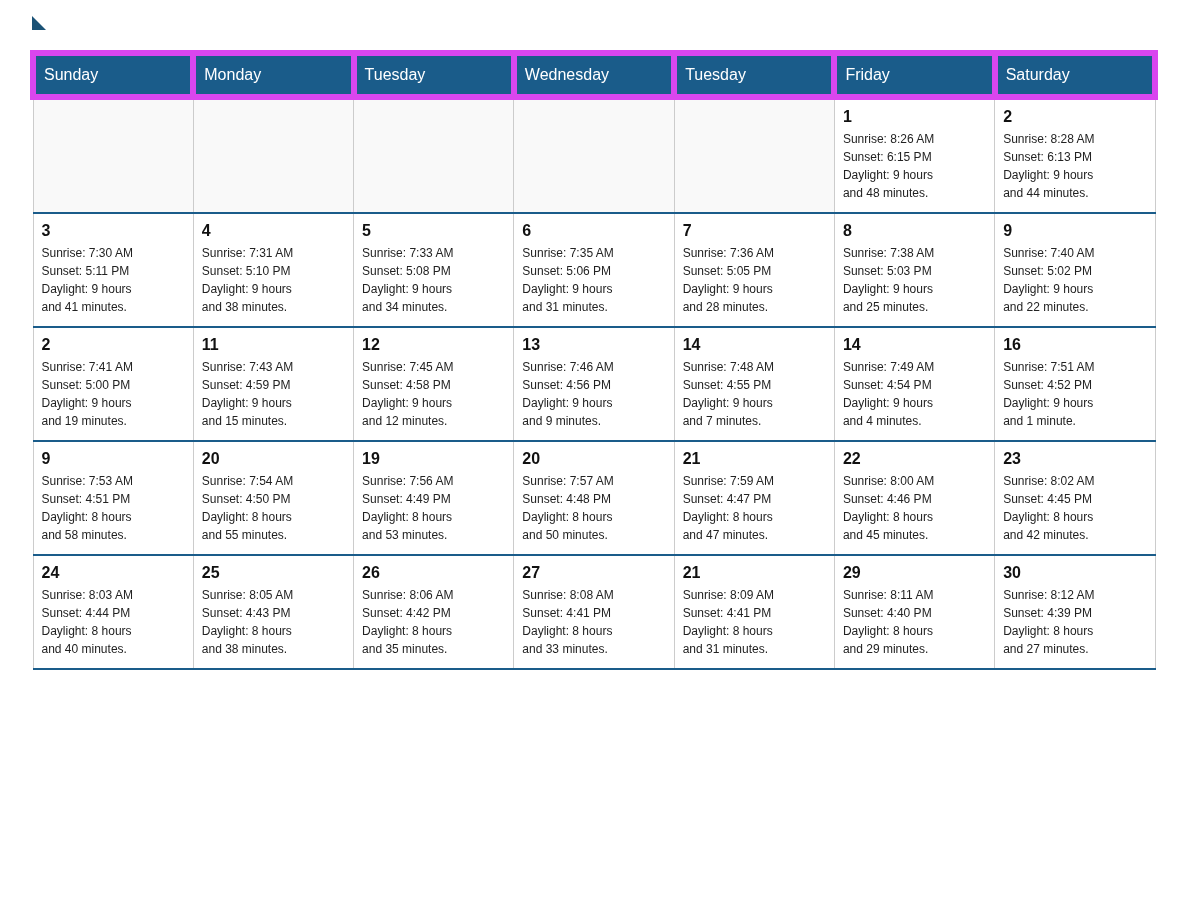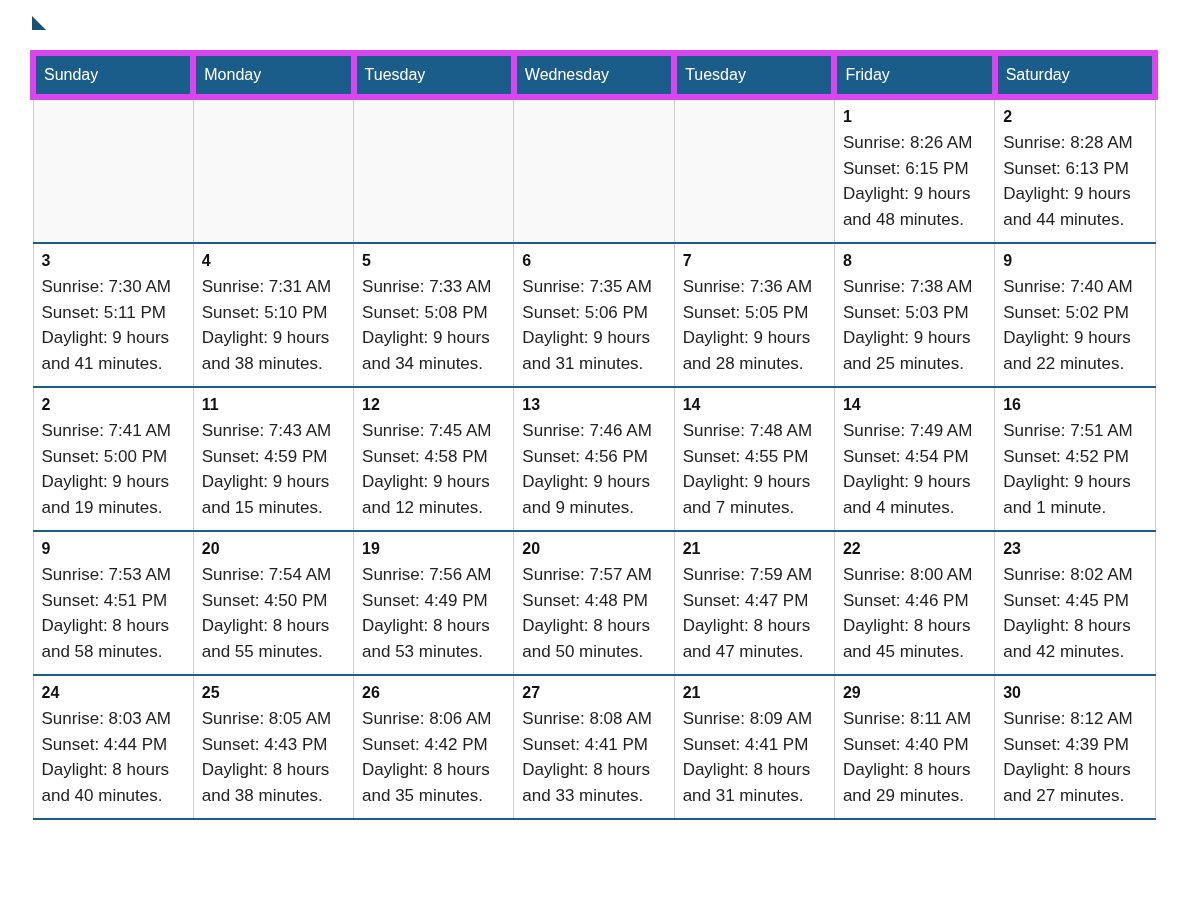--- a/index.html
+++ b/index.html
@@ -93,21 +93,21 @@
     tbody tr td:first-child { border-left: 1px solid #ccc; }
     tbody tr td:last-child { border-right: 1px solid #ccc; }
     .day-num {
       font-size: 16px;
       font-weight: bold;
       color: #111;
       display: block;
       margin-bottom: 4px;
     }
     .day-info {
-      font-size: 17px;
+      font-size: 12px;
       color: #222;
       line-height: 1.5;
     }
     .empty-cell { background: #f9f9f9; }
   </style>
 </head>
 <body>
 
 <div id="header">
   <div id="logo-area">

